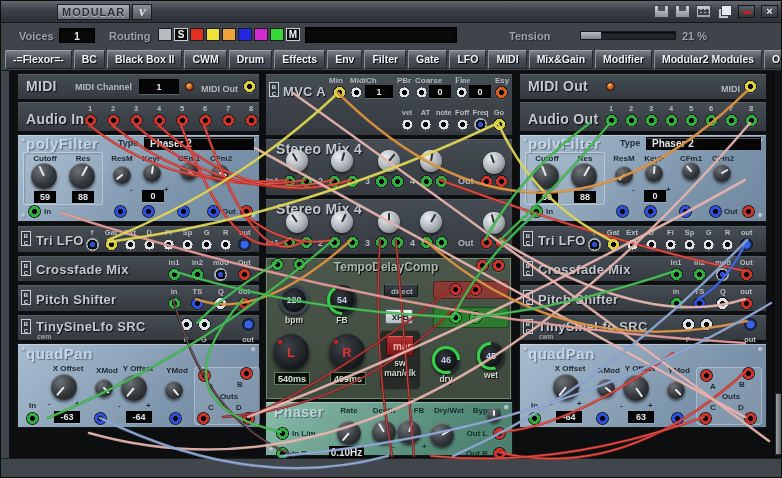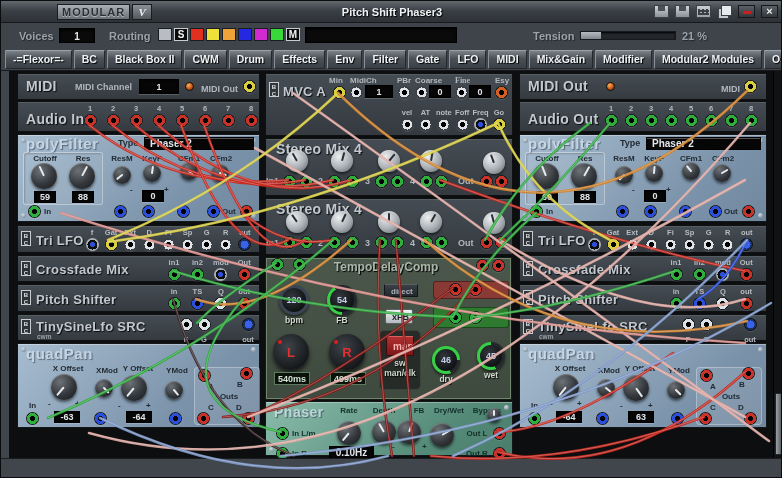--- a/index.html
+++ b/index.html
@@ -415,21 +415,21 @@
       </span>
     <span class="knob" style="left:221px;top:6px;width:14px;height:14px;">
         <i style="transform:rotate(0deg)"></i>
       </span>
     <span class="bl" style="left:126px;top:40px;color:#13302a;">-</span>
     <span class="bl" style="left:156px;top:40px;color:#13302a;">+</span>
     <span class="jack green" style="left:10px;top:25px;"></span>
     <span class="bl" style="left:26px;top:27px;width:30px;text-align:left;color:#13302a;">In L/m</span>
     <span class="jack green" style="left:10px;top:45px;"></span>
     <span class="bl" style="left:26px;top:47px;width:30px;text-align:left;color:#13302a;">In R</span>
-    <div class="vbox" style="left:63px;top:44px;width:45px;height:13px;font-size:10px;line-height:12px;">0.10Hz</div>
+    <div class="vbox" style="left:63px;top:44px;width:35px;height:13px;font-size:10px;line-height:12px;">0.10Hz</div>
     <span class="bl" style="left:197px;top:27px;width:28px;color:#13302a;">Out L</span>
     <span class="jack red" style="left:227px;top:25px;"></span>
     <span class="bl" style="left:197px;top:47px;width:28px;color:#13302a;">Out R</span>
     <span class="jack red" style="left:227px;top:45px;"></span>
   </div>
 
   <div class="mod" style="left:518px;top:72px;width:248px;height:27px;">
     <span class="mt" style="left:8px;top:4px;">MIDI Out</span>
     <span class="led" style="left:86px;top:8px;"></span>
     <span class="sl" style="left:201px;top:11px;font-size:9px;">MIDI</span>
@@ -675,21 +675,20 @@
   <div class="scroll">
       <div class="sthumb"></div>
     </div>
   <div class="bottomstrip"></div>
 
   <div class="titlebar">
     <div class="logo">
       <span class="logo-text">MODULAR</span>
       <span class="logo-v">V</span>
     </div>
-    <div class="wtitle">Pitch Shift Phaser3</div>
     <div class="wicons">
         <span class="wicon wicon-save"></span>
         <span class="wicon wicon-save-as"></span>
         <span class="wicon wicon-grid"></span>
         <span class="wicon wicon-copy"></span>
         <span class="wicon wicon-minimize">
           <b></b>
         </span>
         <span class="wicon wicon-close">×</span>
       </div>
@@ -704,21 +703,21 @@
         <span class="rsq rletter">S</span>
         <span class="rsq" style="background: rgb(226, 48, 32);"></span>
         <span class="rsq" style="background: rgb(238, 226, 58);"></span>
         <span class="rsq" style="background: rgb(237, 162, 58);"></span>
         <span class="rsq" style="background: rgb(36, 40, 226);"></span>
         <span class="rsq" style="background: rgb(208, 42, 208);"></span>
         <span class="rsq" style="background: rgb(56, 216, 56);"></span>
         <span class="rsq rletter">M</span>
       </div>
     <div class="blackbox" style="left:304px;top:4px;width:152px;height:16px;"></div>
-    <span class="r2lbl" style="left:532px;top:7px;">Tension</span>
+    <span class="r2lbl" style="left:508px;top:7px;">Tension</span>
     <div class="tbar">
         <div class="tfill" style="width: 21%;"></div>
       </div>
     <span class="r2lbl" style="left:681px;top:7px;">21 %</span>
   </div>
 
   <div class="toolbar"><button class="tbtn">-=Flexor=-</button><button class="tbtn">BC</button><button class="tbtn">Black Box II</button><button class="tbtn">CWM</button><button class="tbtn">Drum</button><button class="tbtn">Effects</button><button class="tbtn">Env</button><button class="tbtn">Filter</button><button class="tbtn">Gate</button><button class="tbtn">LFO</button><button class="tbtn">MIDI</button><button class="tbtn">Mix&amp;Gain</button><button class="tbtn">Modifier</button><button class="tbtn">Modular2 Modules</button><button class="tbtn">OSC</button></div>
 </div>
 
 </body></html>

